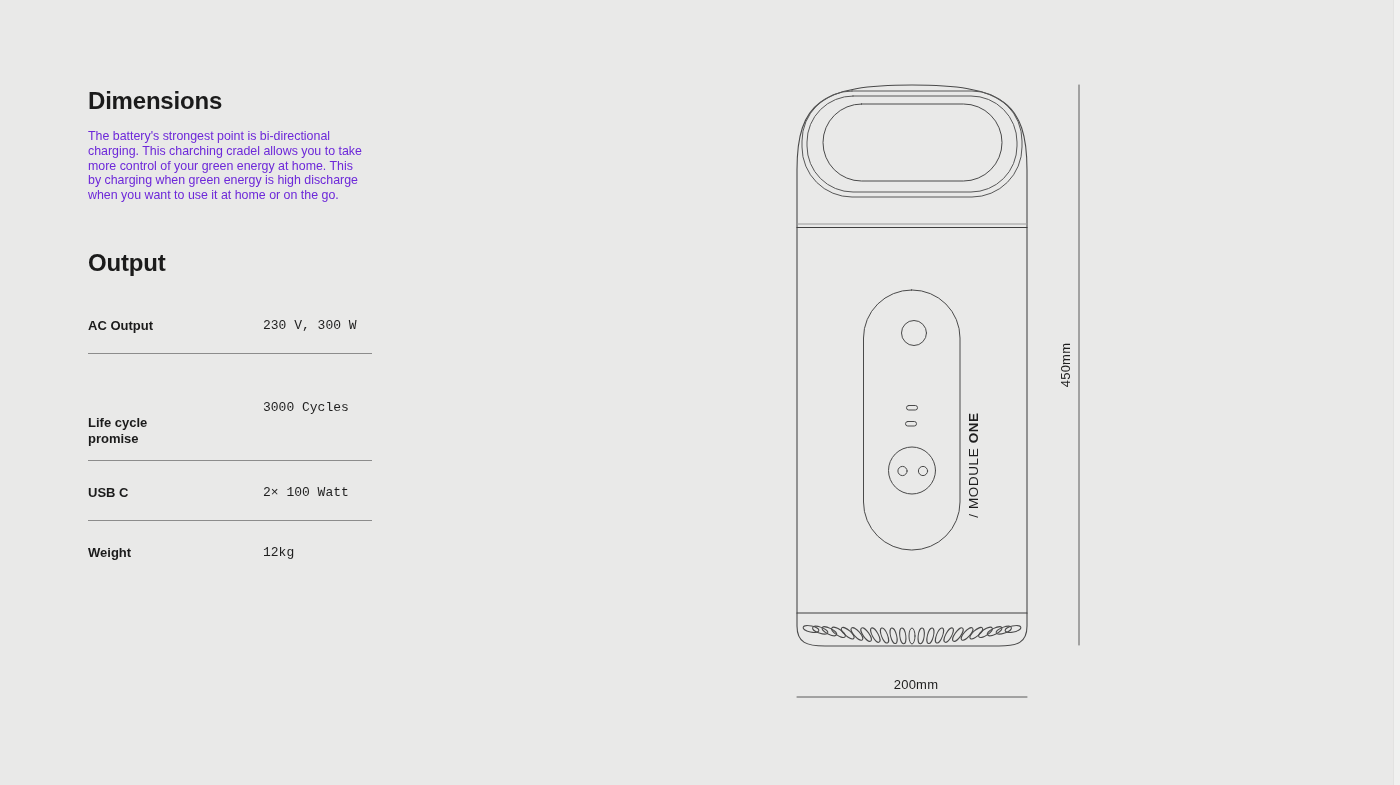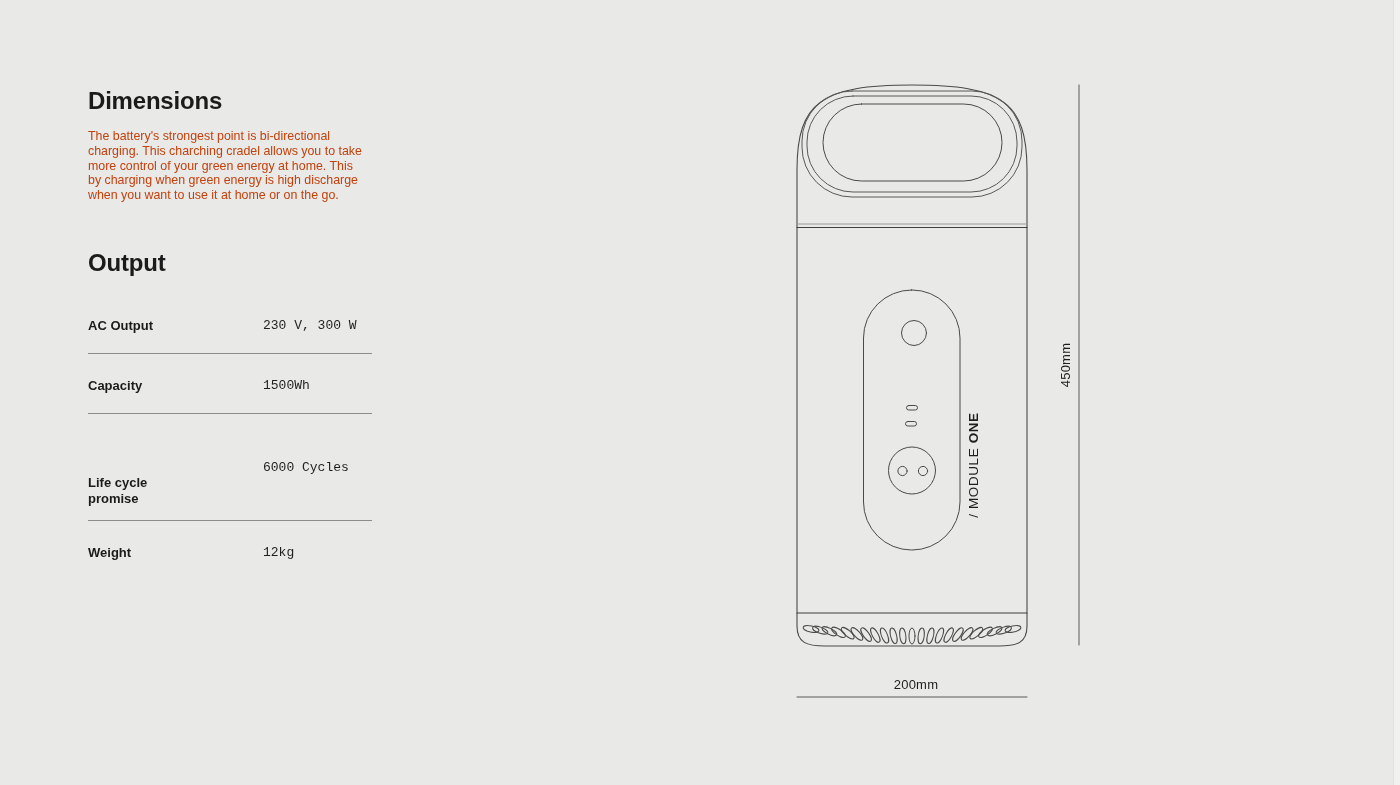--- a/index.html
+++ b/index.html
@@ -28,21 +28,21 @@
     font-weight: 700;
     letter-spacing: -0.2px;
     color: #1b1b1b;
     line-height: 26px;
   }
   .intro-paragraph {
     margin-top: 15px;
     width: 280px;
     font-size: 12.4px;
     line-height: 14.8px;
-    color: #c2410c;
+    color: #6d28d9;
   }
   .specs-heading {
     margin-top: 47px;
   }
   .spec-table {
     margin-top: 18px;
     width: 284px;
   }
   .spec-row {
     display: flex;
@@ -104,27 +104,27 @@
     <h1 class="section-heading">Dimensions</h1>
     <p class="intro-paragraph">The battery's strongest point is bi-directional charging. This charching cradel allows you to take more control of your green energy at home. This by charging when green energy is high discharge when you want to use it at home or on the go.</p>
 
     <h2 class="section-heading specs-heading">Output</h2>
 
     <div class="spec-table">
       <div class="spec-row">
         <div class="spec-label">AC Output</div>
         <div class="spec-value">230 V, 300 W</div>
       </div>
-      <div class="spec-row">
-        <div class="spec-label">Capacity</div>
-        <div class="spec-value">1500Wh</div>
-      </div>
       <div class="spec-row two-line">
         <div class="spec-label"><span>Life cycle promise</span></div>
-        <div class="spec-value">6000 Cycles</div>
+        <div class="spec-value">3000 Cycles</div>
+      </div>
+      <div class="spec-row">
+        <div class="spec-label">USB C</div>
+        <div class="spec-value">2× 100 Watt</div>
       </div>
       <div class="spec-row last">
         <div class="spec-label">Weight</div>
         <div class="spec-value">12kg</div>
       </div>
     </div>
   </div>
 
   <div class="drawing-wrap">
     <svg width="340" height="660" viewBox="0 0 340 660" fill="none" stroke-linecap="round">

